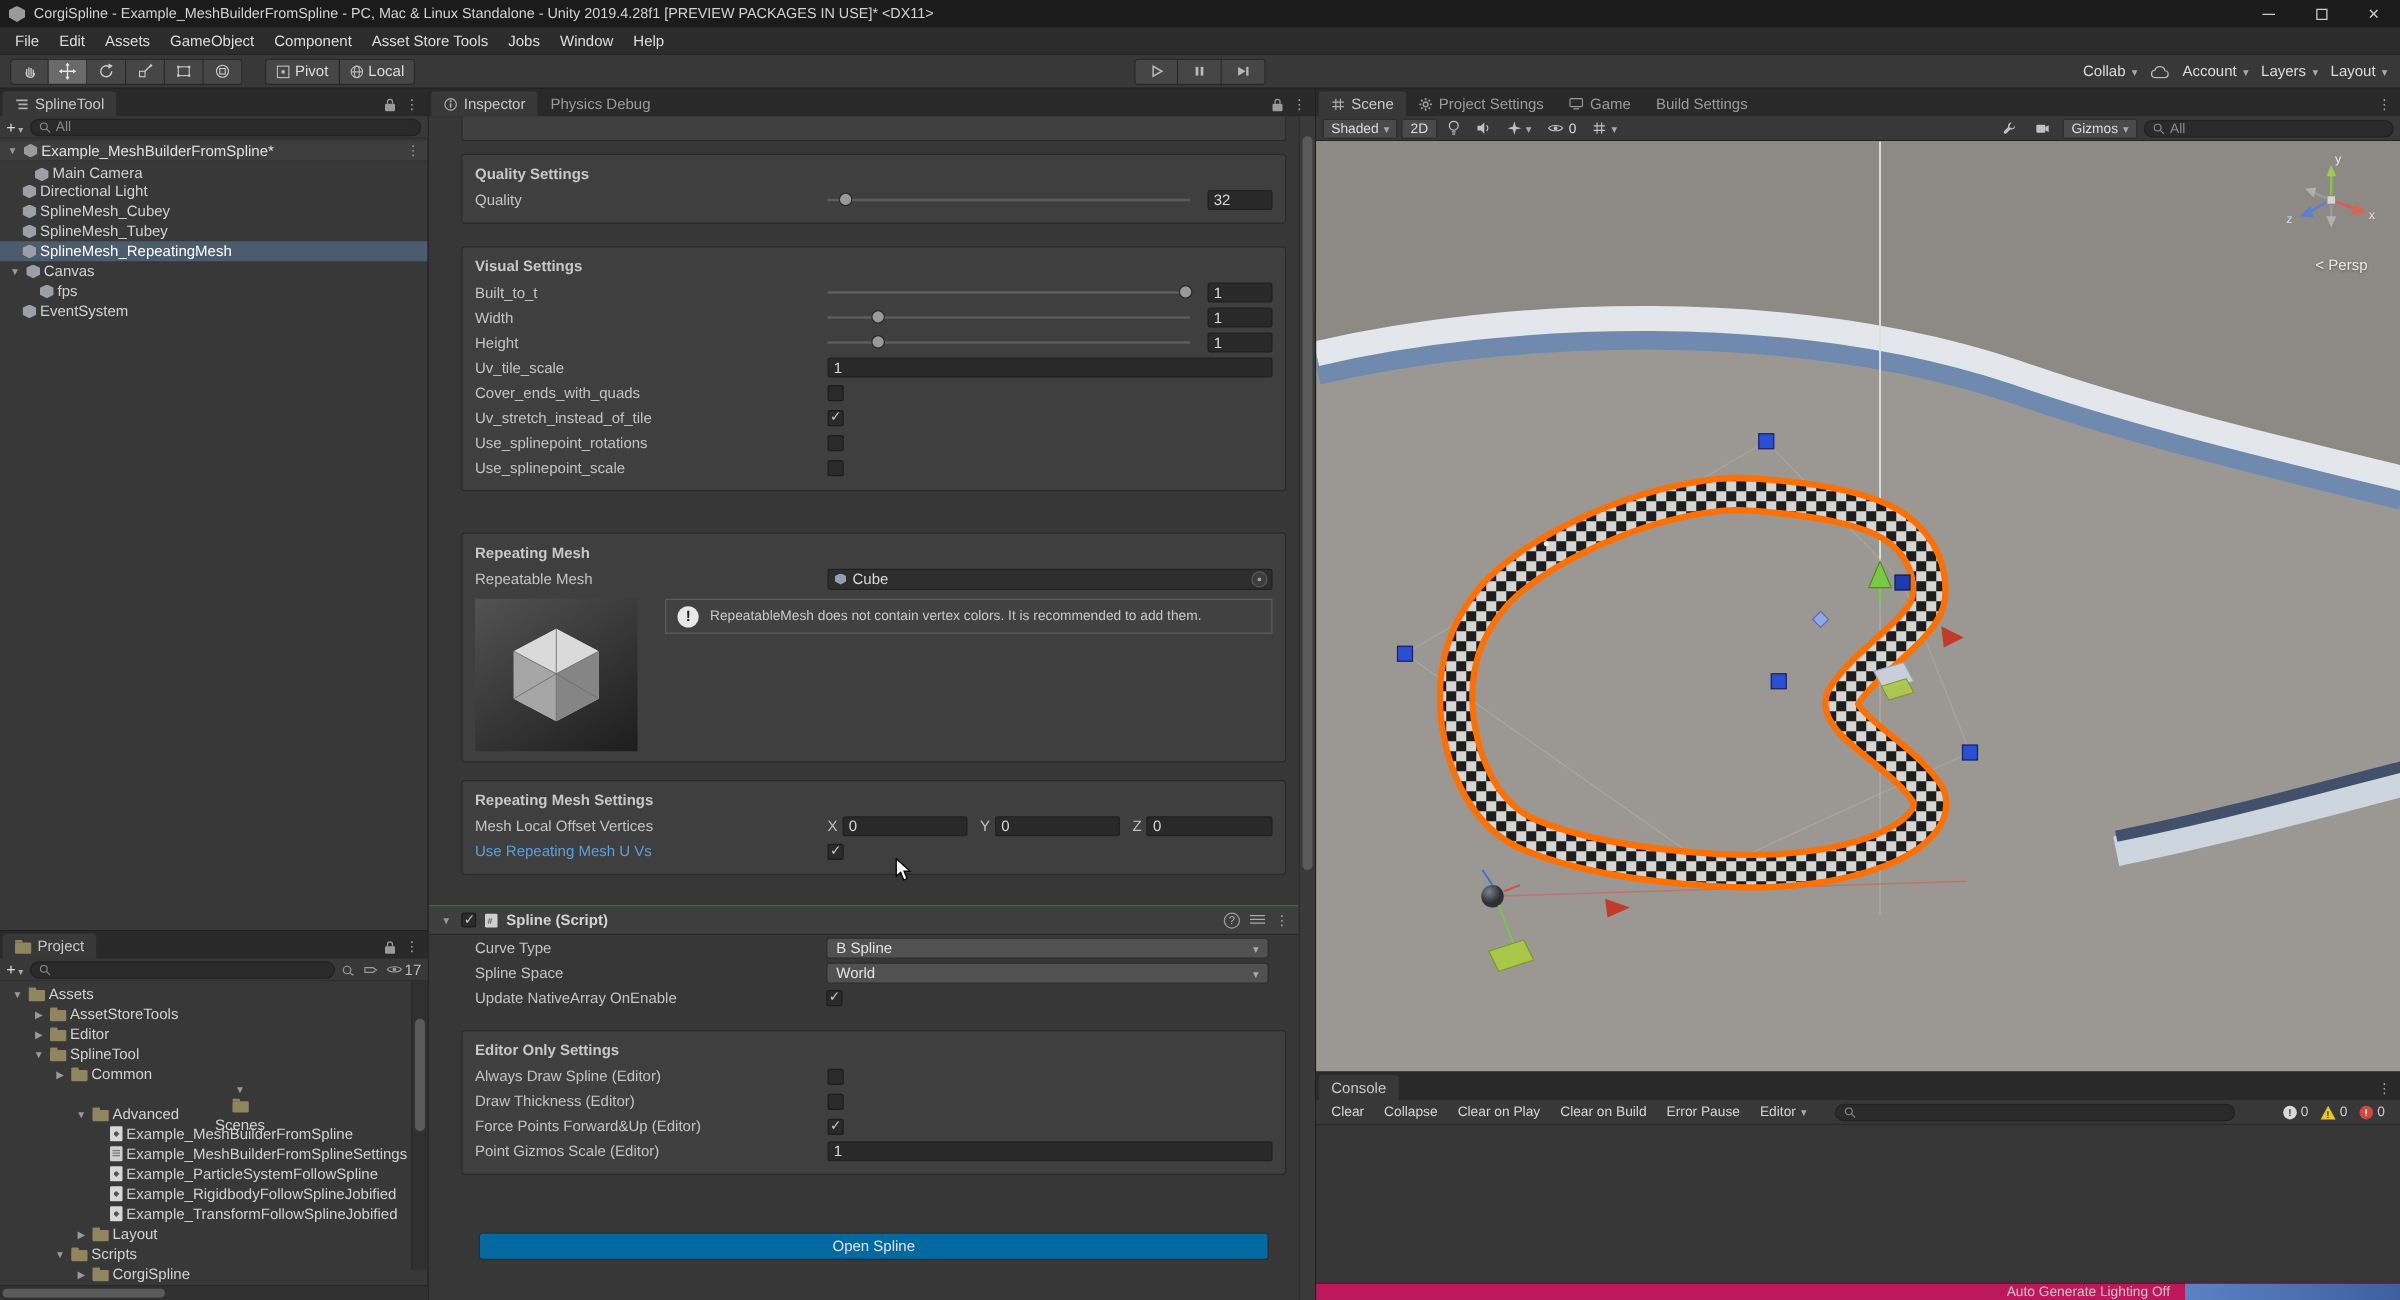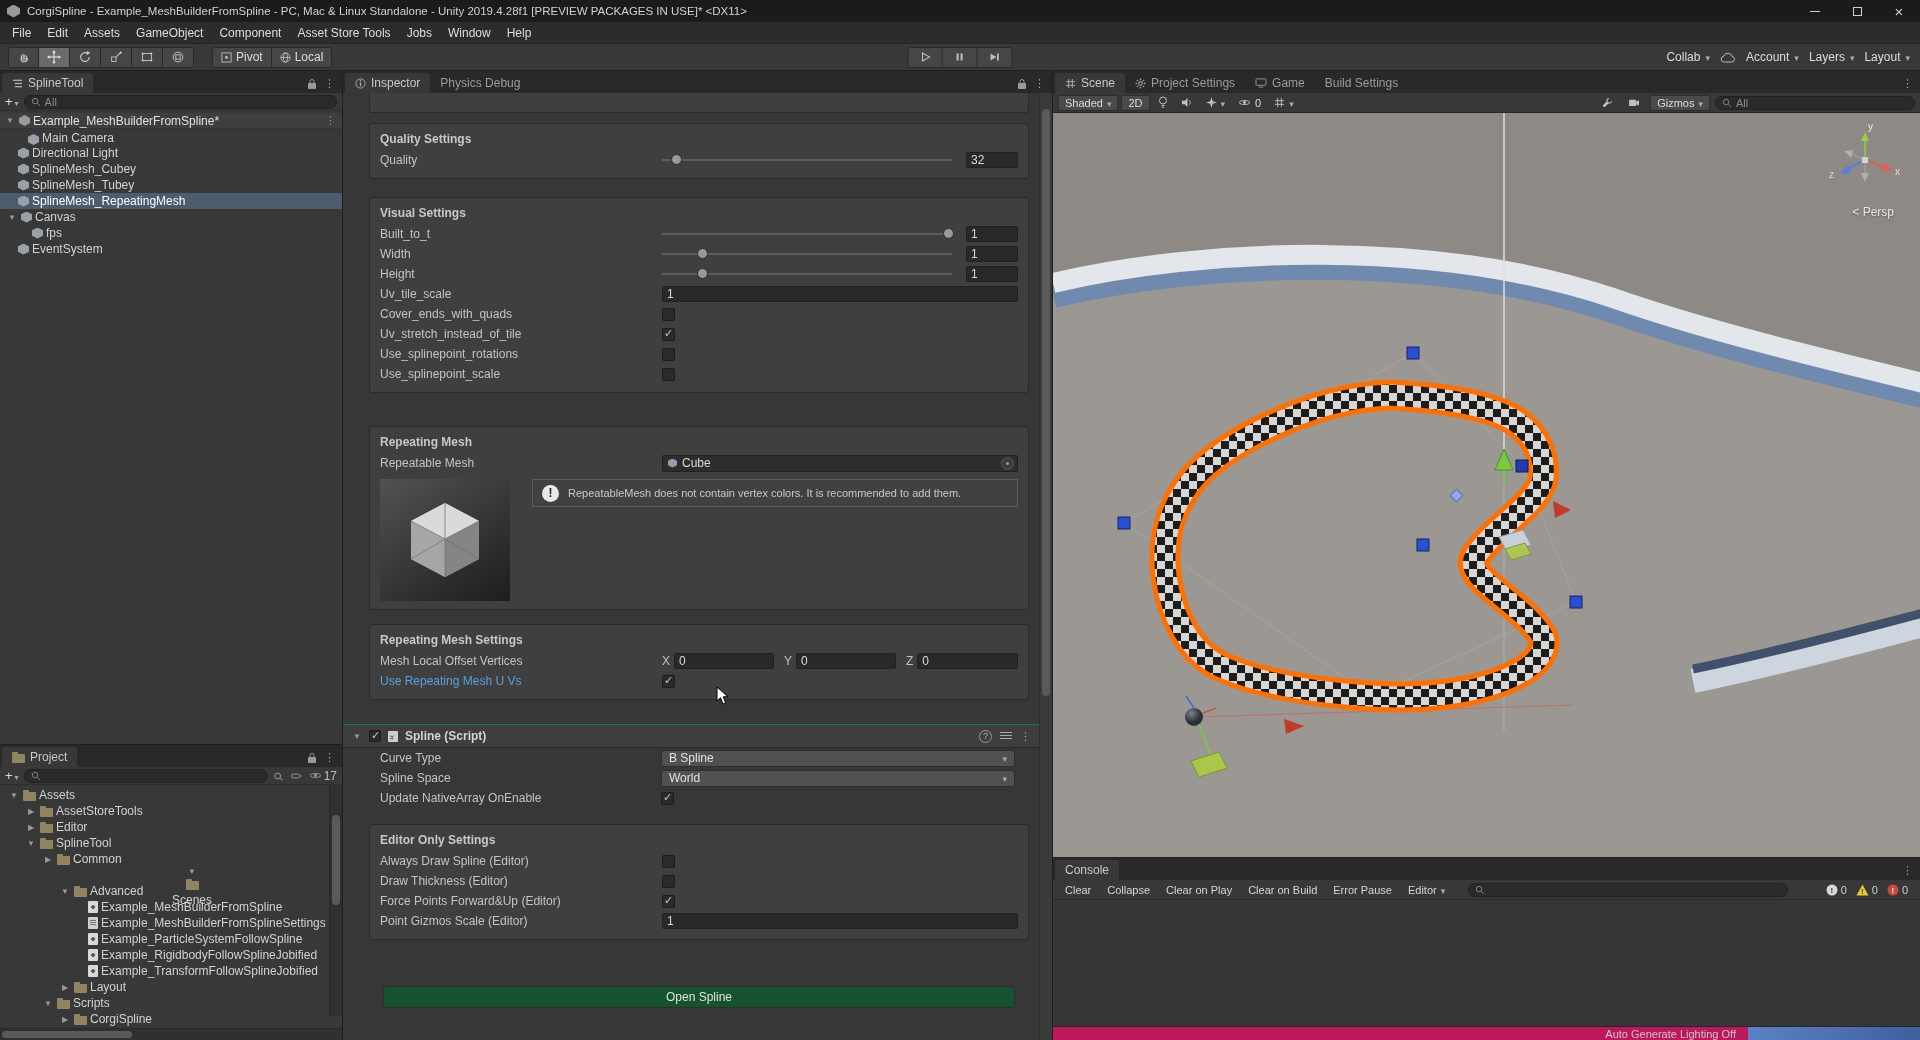--- a/index.html
+++ b/index.html
@@ -113,21 +113,21 @@
   .preset-ic::before { content:""; position:absolute; left:0; top:1px; width:12px; height:1px; background:#aaa; box-shadow:0 3px 0 #aaa, 0 6px 0 #aaa; }
   .crow { height:20px; display:flex; align-items:center; padding:0 24px 0 37px; }
   .crow .ilbl { width:281px; }
   .ddfield { flex:1; height:17px; background:#515151; border:1px solid #2e2e2e; border-radius:3px; display:flex; align-items:center; padding:0 7px; color:#e2e2e2; }
   .ddfield .dd-arrow { margin-left:auto; }
   .axis3 { flex:1; display:flex; gap:10px; }
   .axgroup { flex:1; display:flex; align-items:center; gap:4px; }
   .axlbl { color:#c0c0c0; }
   .axfield { flex:1; height:16px; background:#292929; border:1px solid #212121; border-radius:2px; padding:0 4px; display:flex; align-items:center; color:#dadada; }
   .linklbl { color:#5aa0dc; }
-  .open-btn { margin:46px 24px 0 40px; height:22px; background:#14532d; border:1px solid #2e2e2e; border-radius:3px; display:flex; align-items:center; justify-content:center; color:#e2e2e2; }
+  .open-btn { margin:46px 24px 0 40px; height:22px; background:#0369a1; border:1px solid #2e2e2e; border-radius:3px; display:flex; align-items:center; justify-content:center; color:#e2e2e2; }
 
   
   .scene-toolbar { height:20px; background:#383838; border-bottom:1px solid #262626; display:flex; align-items:center; gap:3px; padding:0 5px; font-size:11px; flex:none; }
   .stb-btn { height:16px; display:flex; align-items:center; gap:4px; padding:0 6px; background:#4a4a4a; border:1px solid #2d2d2d; border-radius:2px; color:#dddddd; }
   .stb-flat { background:transparent; border-color:transparent; padding:0 4px; }
   .stb-right { margin-left:auto; display:flex; align-items:center; gap:5px; }
   .stb-search { width:200px; height:14px; background:#2a2a2a; border:1px solid #212121; border-radius:8px; display:flex; align-items:center; gap:4px; padding:0 6px; color:#8a8a8a; }
   .viewport { flex:1; position:relative; background:#93908b; overflow:hidden; }
   .persp-label { position:absolute; right:26px; top:92px; color:#e8e8e6; font-size:12px; text-shadow:0 1px 2px rgba(60,55,50,.6); }
 

